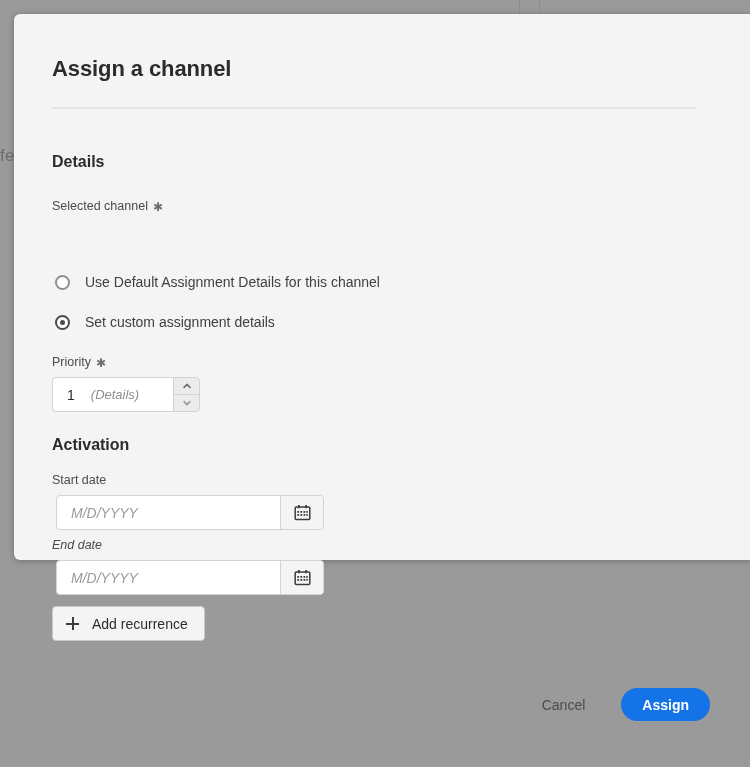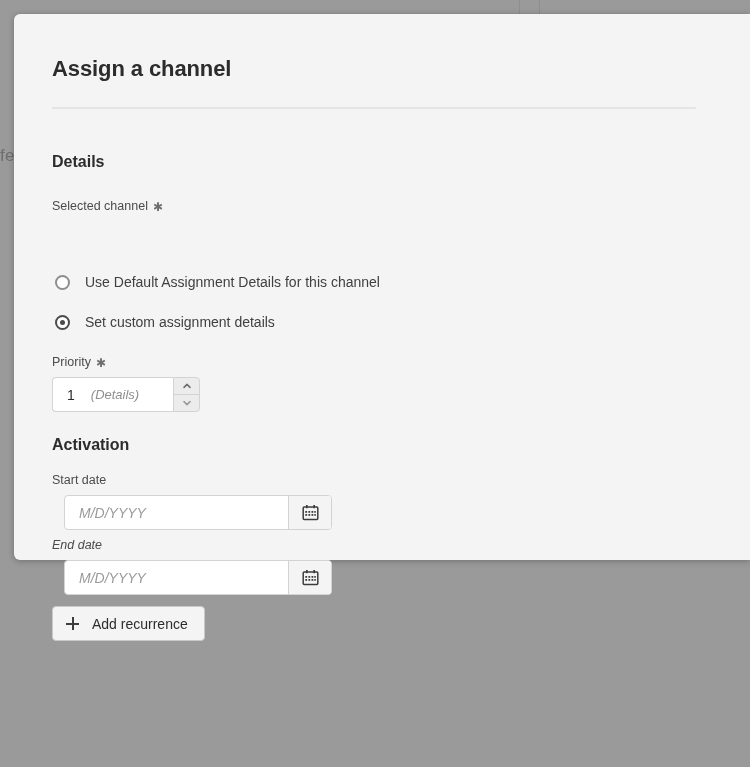--- a/index.html
+++ b/index.html
@@ -226,21 +226,21 @@
     cursor: pointer;
   }
   .stepper-btn + .stepper-btn {
     border-top: 1px solid #d3d3d3;
   }
   .stepper-btn svg { width: 10px; height: 10px; display: block; }
 
   
   .datefield {
     position: absolute;
-    left: 12px;
+    left: 4px;
     width: 268px;
     height: 35px;
     border: 1px solid #d3d3d3;
     border-radius: 4px;
     box-sizing: border-box;
     background: #fff;
     display: flex;
     overflow: hidden;
   }
   .date-start { top: 481px; }
@@ -433,15 +433,19 @@
           <rect x="12.3" y="10" width="1.5" height="1.8" fill="#3c3c3c"></rect>
         </svg>
       </div>
     </div>
 
     <div class="recurrence-btn">
       <span class="plus-icon"></span>
       <span class="recurrence-label">Add recurrence</span>
     </div>
 
+    <div class="footer">
+      <div class="btn btn-cancel">Cancel</div>
+      <div class="btn btn-assign">Assign</div>
+    </div>
 
   </div>
 </div>
 
 </body></html>

